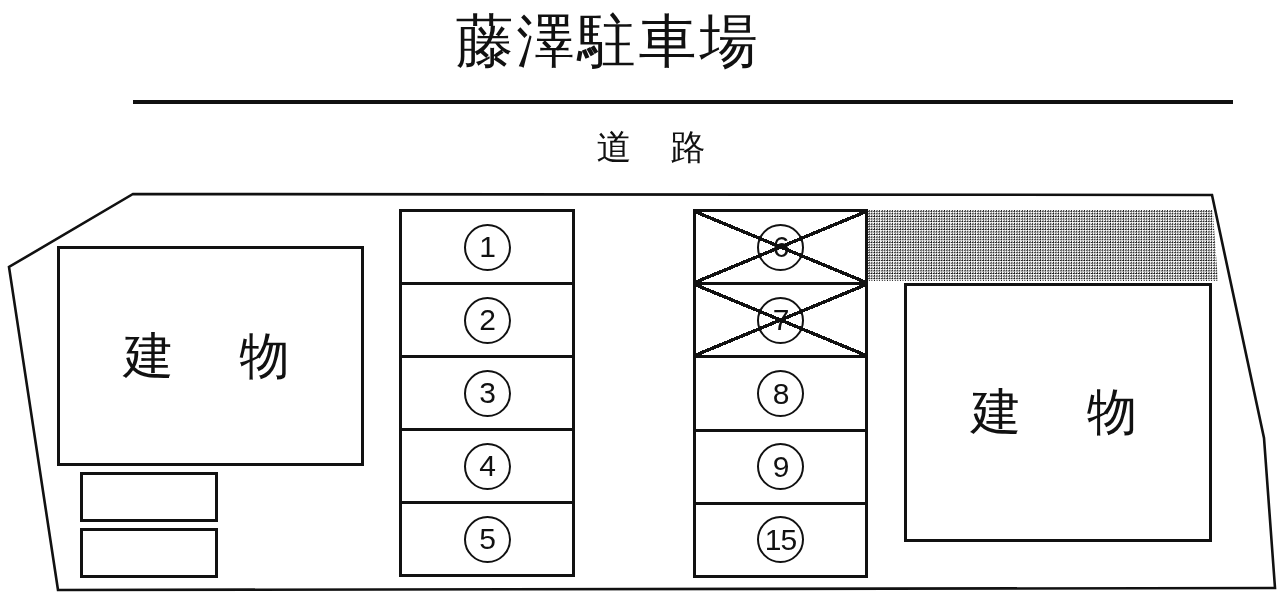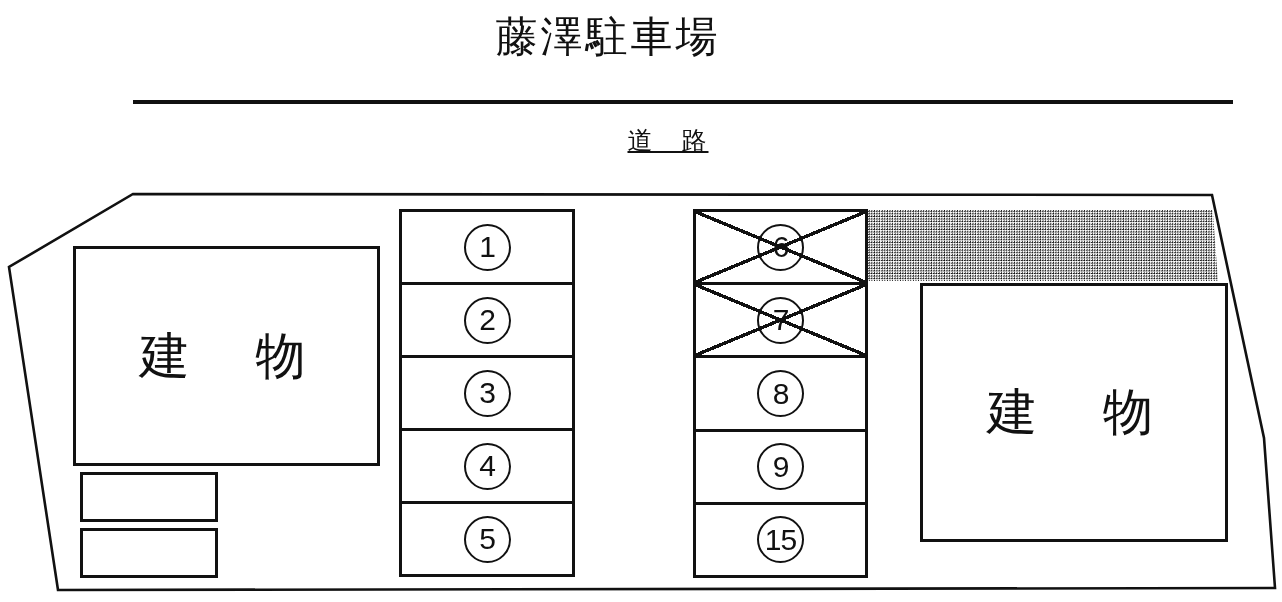--- a/index.html
+++ b/index.html
@@ -12,43 +12,42 @@
   .page{
     position:relative;
     width:1282px;height:602px;
     background:var(--bg);
     overflow:hidden;
   }
   .abs{position:absolute;}
 
   
   .title{
-    top:8px;left:608px;transform:translateX(-50%);
-    font-size:42px;font-weight:400;letter-spacing:3px;
+    top:0px;left:608px;transform:translateX(-50%);
+    font-size:58px;font-weight:400;letter-spacing:3px;
     white-space:nowrap;line-height:1.4;
   }
   .title-underline{
     left:133px;top:100px;width:1100px;height:4px;
     background:var(--line);
   }
   .road-label{
-    top:124px;left:668px;transform:translateX(-50%);
-    font-size:25px;font-weight:400;letter-spacing:2px;
+    top:124px;left:652px;transform:translateX(-50%);
+    font-size:35px;font-weight:400;letter-spacing:2px;
     white-space:nowrap;
-    text-decoration:underline;
   }
 
   
   .boundary-svg{left:0;top:0;width:1282px;height:602px;color:var(--line);}
 
   
   .building{
     border:3px solid var(--line);
     background:var(--bg);
-    display:flex;align-items:center;justify-content:center;margin-left:16px;
+    display:flex;align-items:center;justify-content:center;
   }
   .building-left{left:57px;top:246px;width:307px;height:220px;}
   .building-right{left:904px;top:283px;width:308px;height:259px;}
   .building-label{font-size:50px;letter-spacing:8px;white-space:nowrap;}
 
   .annex{
     border:3px solid var(--line);background:var(--bg);
     width:138px;height:50px;left:80px;
   }
   .annex-1{top:472px;}

